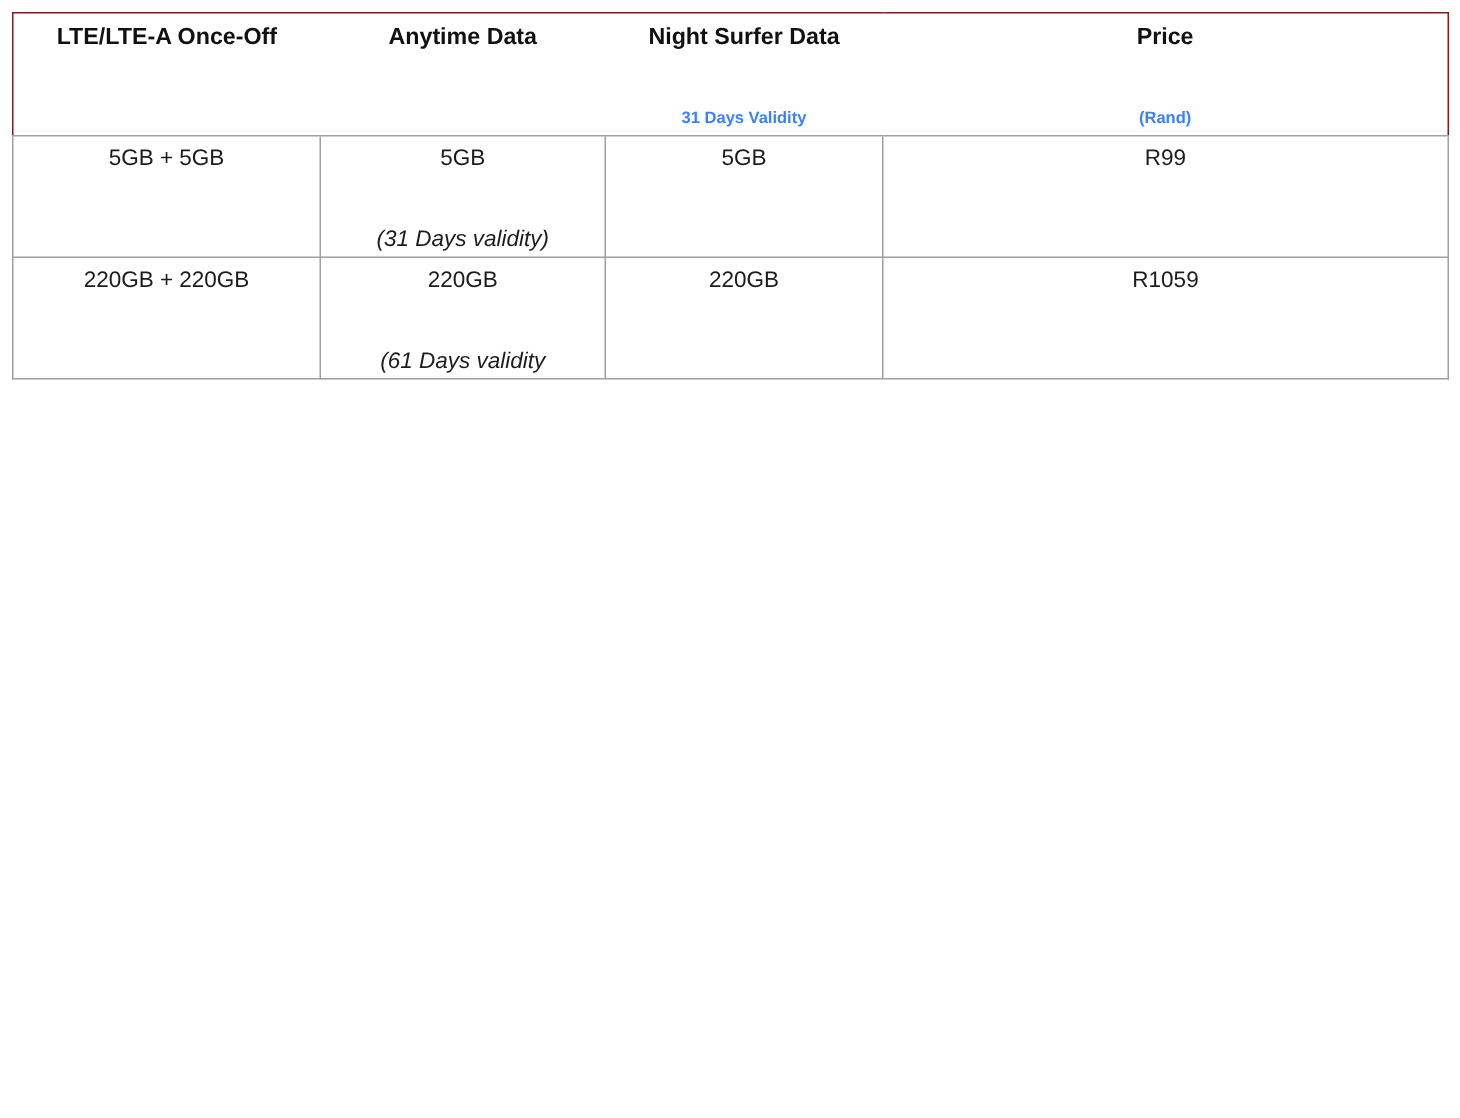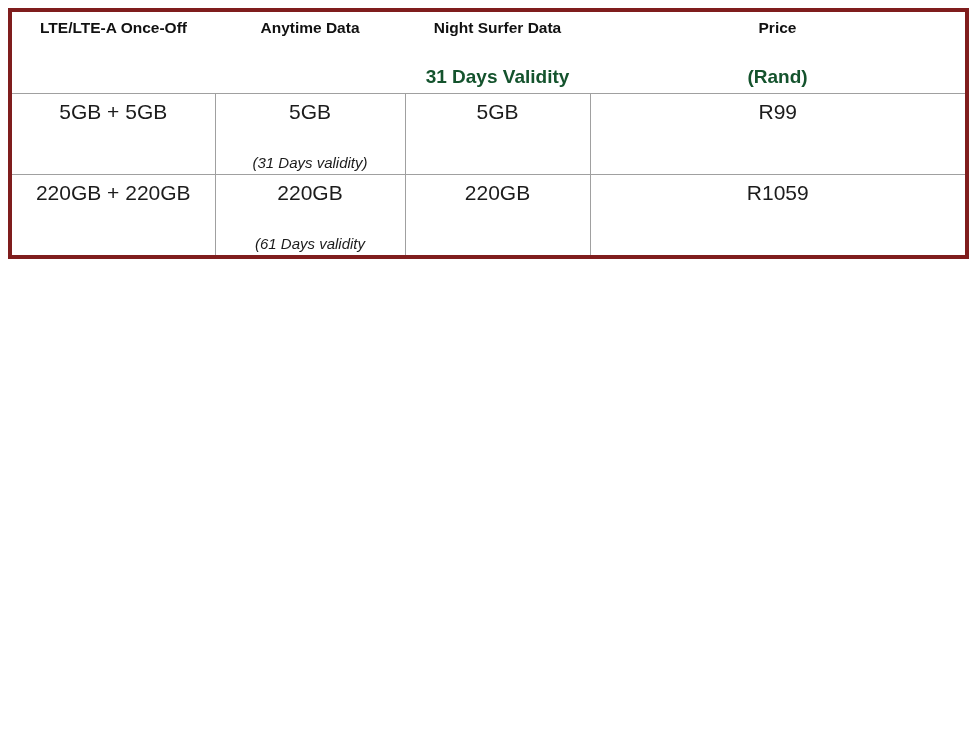--- a/index.html
+++ b/index.html
@@ -13,21 +13,21 @@
   }
   .table-wrap {
     position: absolute;
     left: 8px;
     top: 8px;
   }
   table.pricing {
     border-collapse: collapse;
     table-layout: fixed;
     width: 957px;
-    border: 4px solid #7f1d1d;
+    border: 1px solid #7f1d1d;
   }
   col.c1 { width: 205px; }
   col.c2 { width: 190px; }
   col.c3 { width: 185px; }
   col.c4 { width: 377px; }
   th, td {
     padding: 0;
     vertical-align: top;
     text-align: center;
   }
@@ -46,33 +46,33 @@
   }
   .hline1 {
     margin-top: 7px;
     font-size: 15.5px;
     font-weight: bold;
     color: #111111;
   }
   .hline2 {
     margin-top: auto;
     margin-bottom: 5px;
-    font-size: 19px;
+    font-size: 11px;
     font-weight: bold;
-    color: #14532d;
+    color: #3b82f6;
   }
   .cell {
     height: 80px;
     display: flex;
     flex-direction: column;
     align-items: center;
   }
   .cline1 {
     margin-top: 6px;
-    font-size: 21px;
+    font-size: 15px;
   }
   .cline2 {
     margin-top: auto;
     margin-bottom: 3px;
     font-size: 15px;
     font-style: italic;
   }
 </style>
 </head>
 <body>

